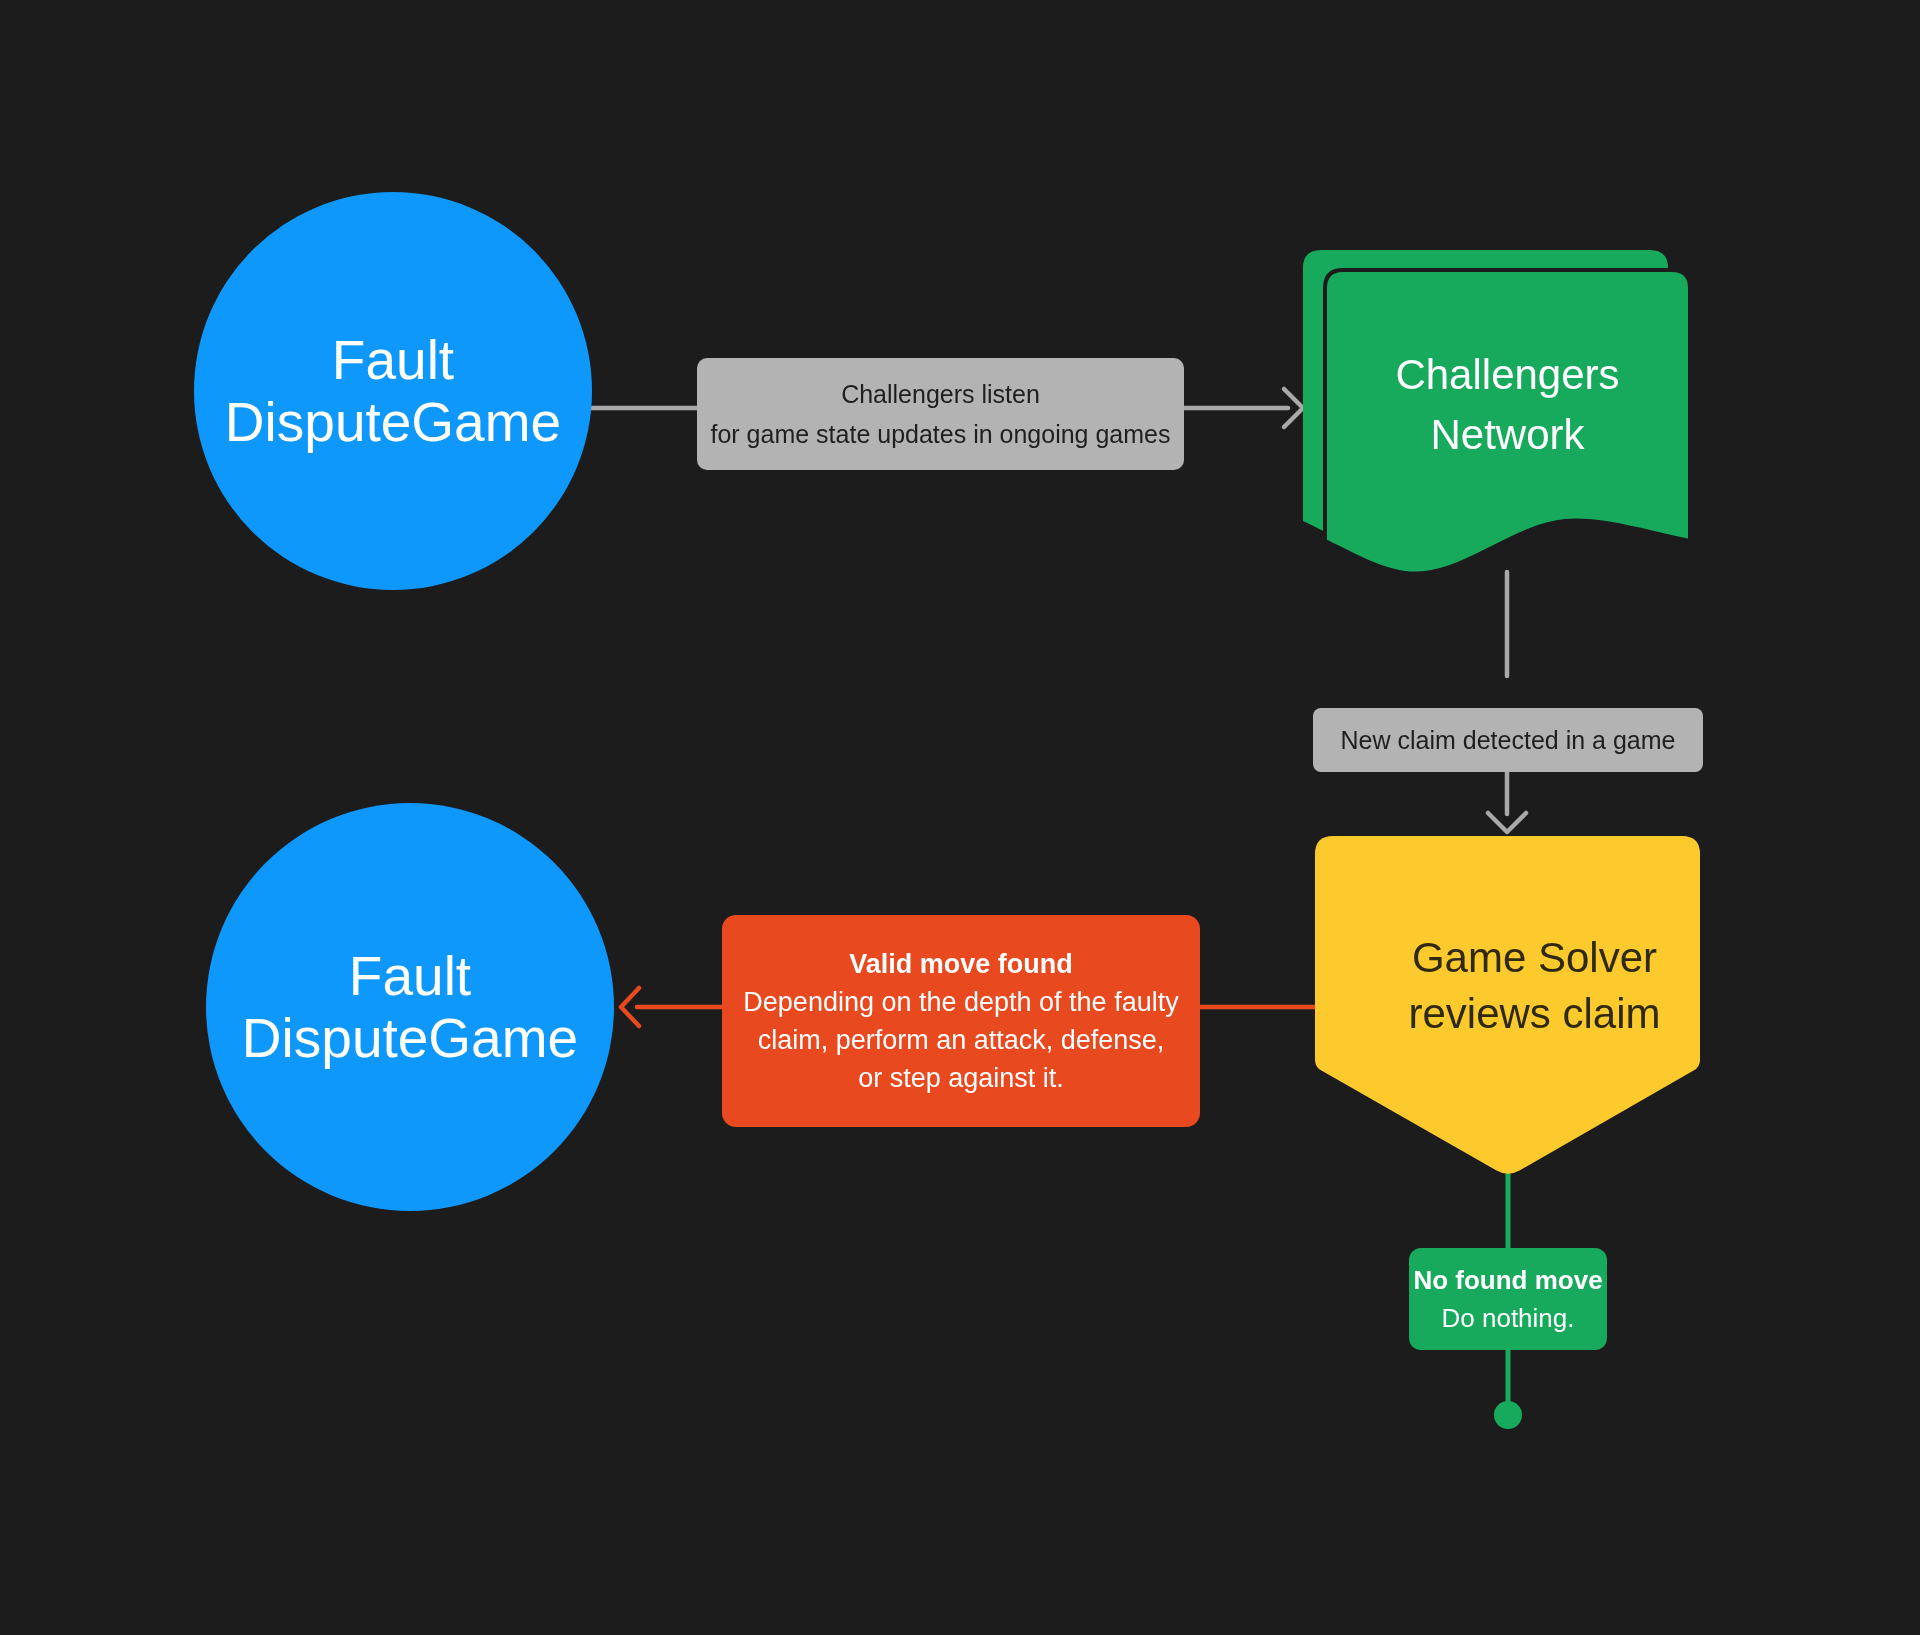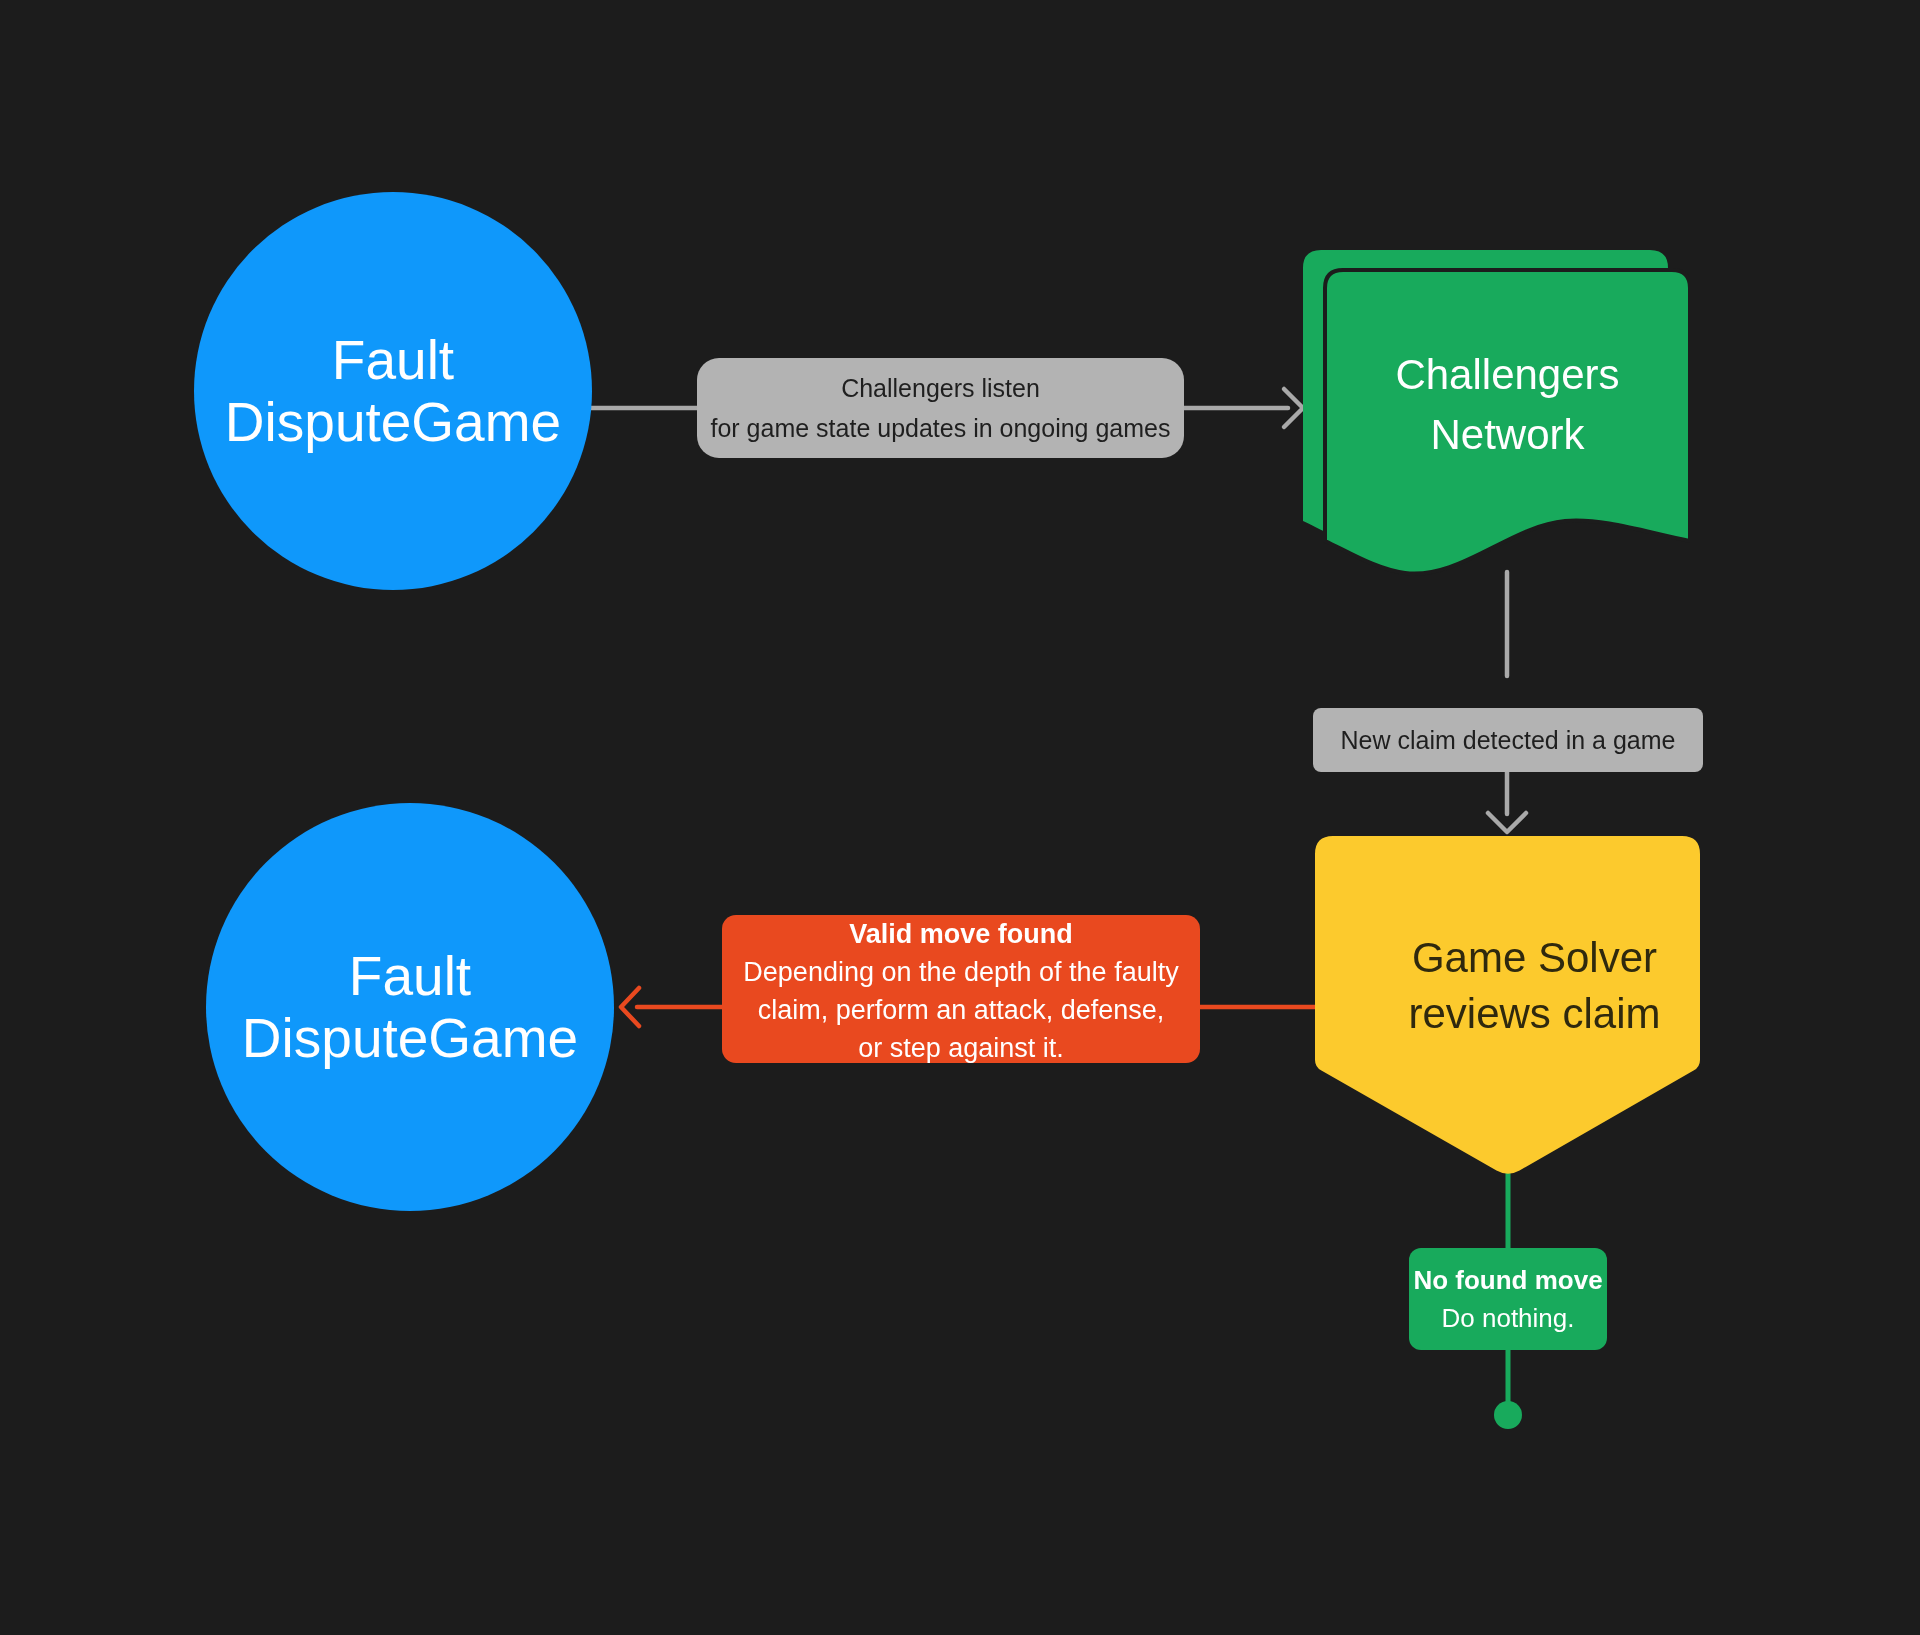--- a/index.html
+++ b/index.html
@@ -29,44 +29,44 @@
     text-align:center;
   }
   #circle-top{left:194px;top:192px;width:398px;height:398px;}
   #circle-bottom{left:206px;top:803px;width:408px;height:408px;}
   
   .graylabel{
     position:absolute;background:var(--gray-label-bg);color:var(--gray-label-text);
     border-radius:10px;display:flex;flex-direction:column;align-items:center;justify-content:center;
     font-size:25px;line-height:40px;text-align:center;font-weight:400;
   }
-  #label-listen{left:697px;top:358px;width:487px;height:100px;border-radius:22px;}
+  #label-listen{left:697px;top:358px;width:487px;height:112px;}
   #label-newclaim{left:1313px;top:708px;width:390px;height:64px;border-radius:8px;}
   
   #doc-svg{position:absolute;left:1303px;top:250px;width:387px;height:330px;}
   .doc-fill{fill:var(--green);}
   .doc-front{stroke:var(--background);stroke-width:4;}
   #doc-text{
     position:absolute;left:1325px;top:270px;width:365px;height:270px;
     display:flex;flex-direction:column;align-items:center;justify-content:center;
     color:var(--node-text-light);font-size:42px;line-height:60px;font-weight:500;text-align:center;
   }
   
   #pentagon-svg{position:absolute;left:1315px;top:836px;width:385px;height:341px;}
   .pent-fill{fill:var(--yellow);}
   #pentagon-text{
     position:absolute;left:1315px;top:836px;width:385px;height:300px;
     display:flex;flex-direction:column;align-items:center;justify-content:center;
     color:var(--yellow-text);font-size:42px;line-height:56px;font-weight:500;text-align:center;margin-left:27px;
   }
   
   #red-box{
-    position:absolute;left:722px;top:915px;width:478px;height:148px;border-radius:14px;
+    position:absolute;left:722px;top:915px;width:478px;height:212px;border-radius:14px;
     background:var(--red);color:#fff;
-    display:flex;flex-direction:column;align-items:center;justify-content:space-between;
+    display:flex;flex-direction:column;align-items:center;justify-content:center;
     font-size:27px;line-height:38px;text-align:center;
   }
   #red-box .bold{font-weight:700;}
   
   #green-box{
     position:absolute;left:1409px;top:1248px;width:198px;height:102px;border-radius:12px;
     background:var(--green);color:#fff;
     display:flex;flex-direction:column;align-items:center;justify-content:center;
     font-size:26px;line-height:38px;text-align:center;
   }

